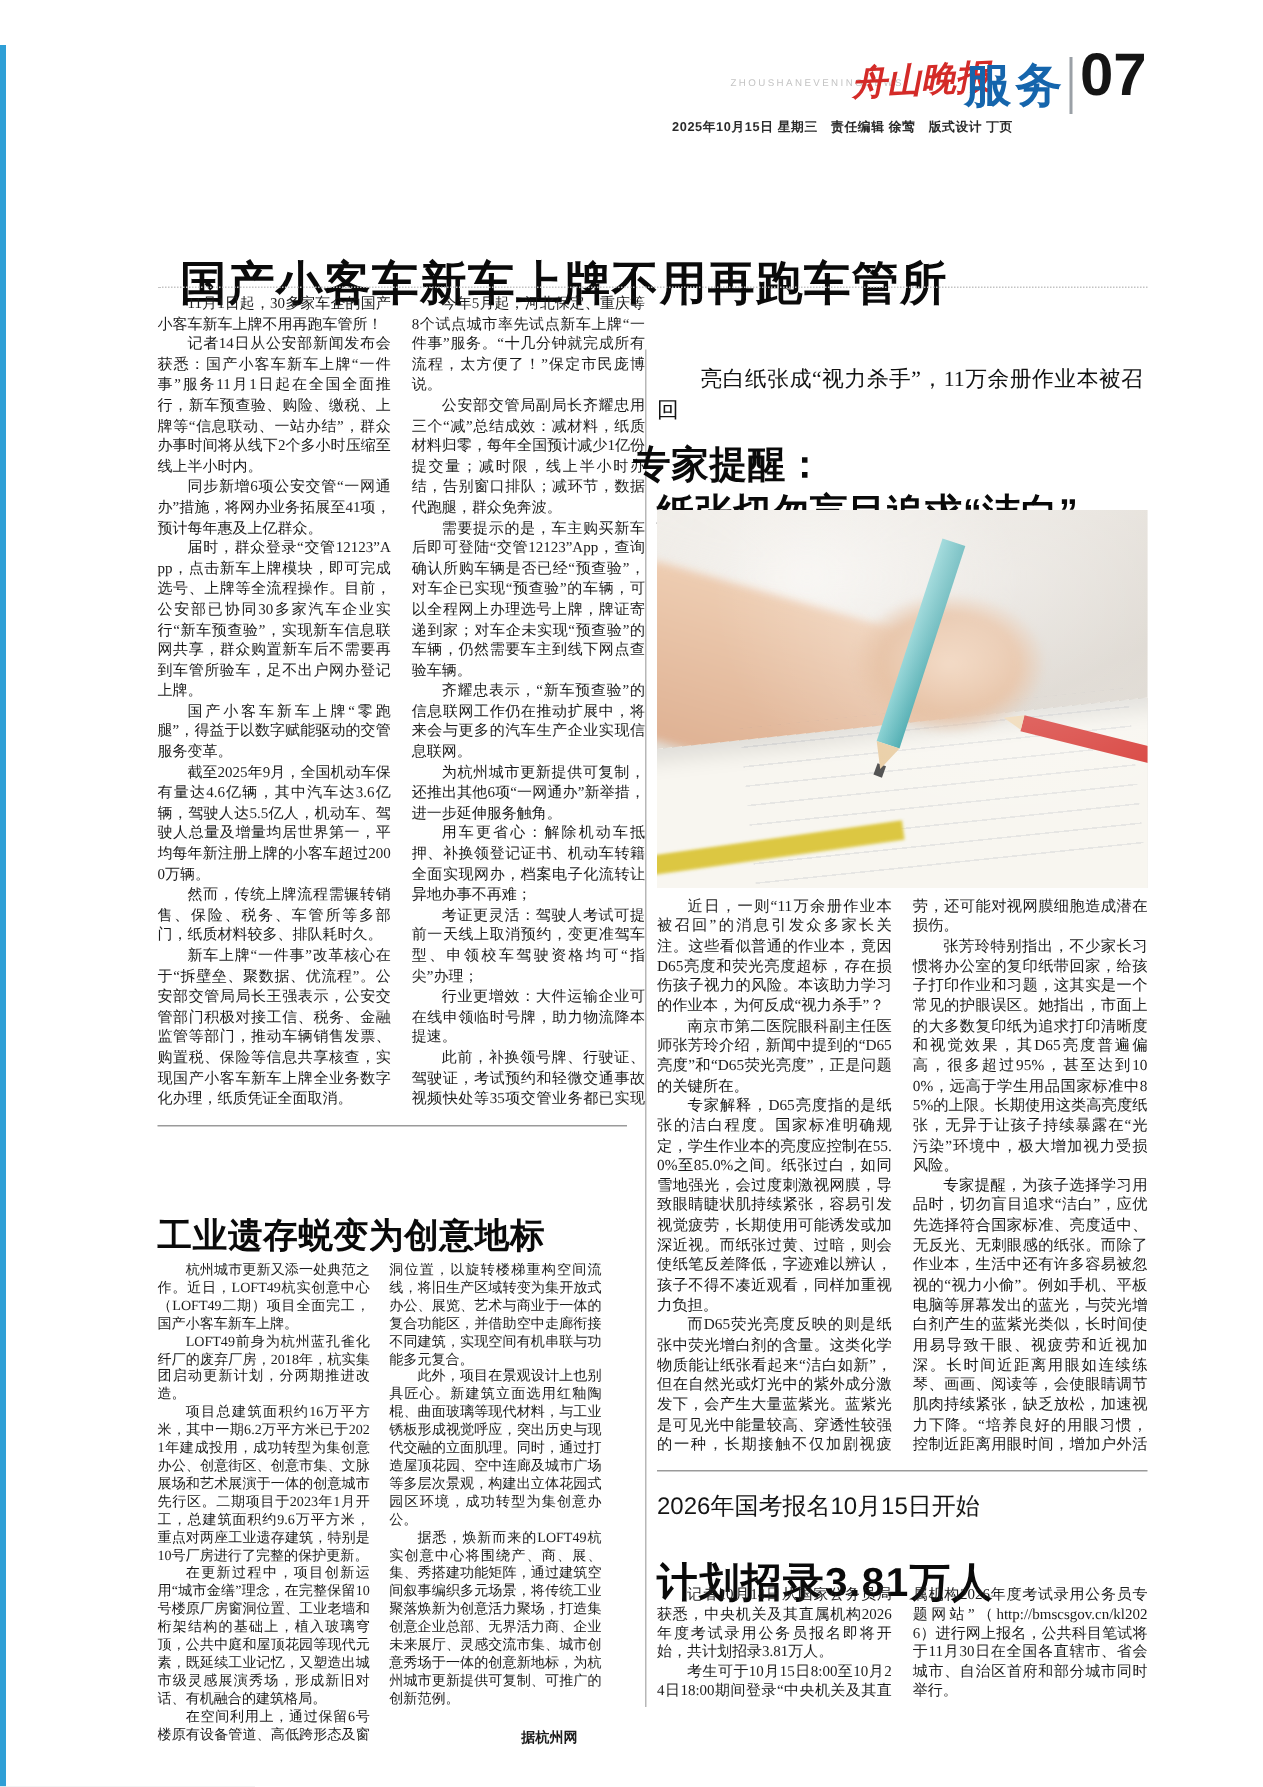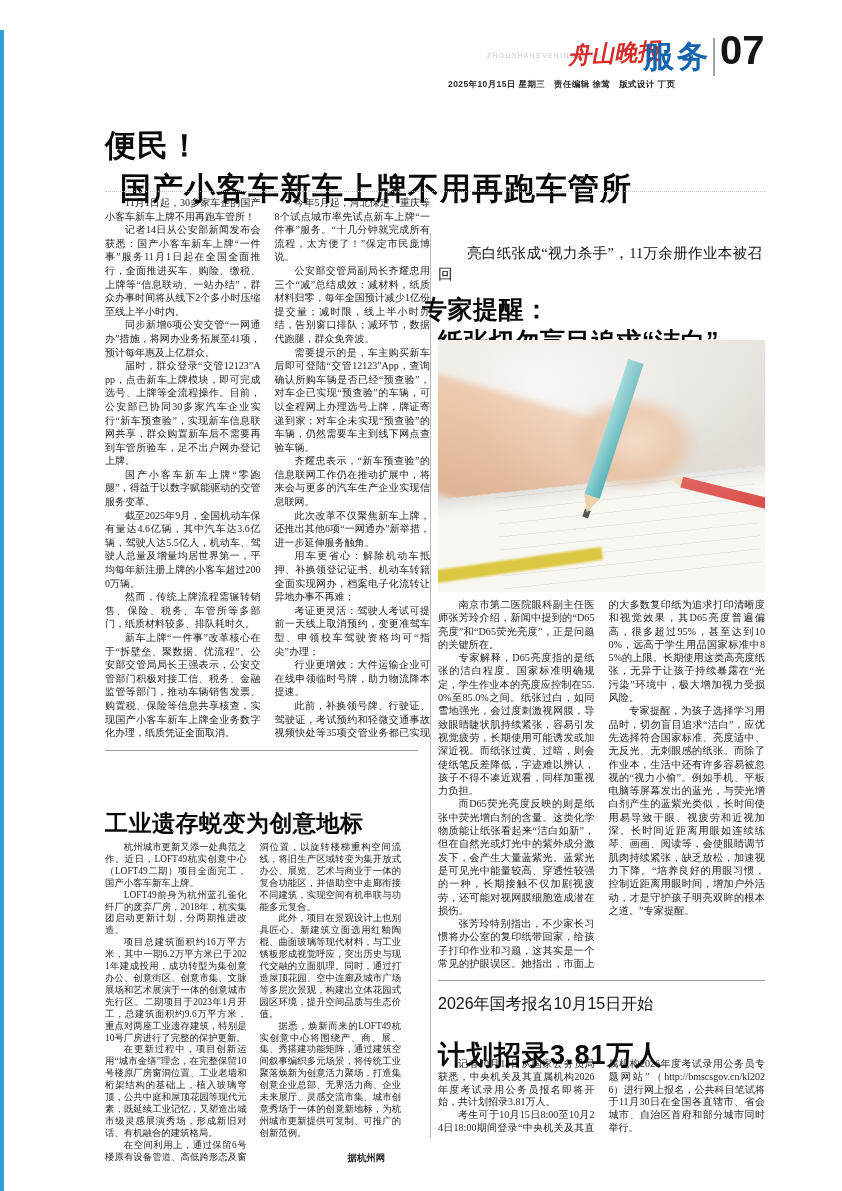--- a/index.html
+++ b/index.html
@@ -87,38 +87,37 @@
 
   <div class="abs edge-bar"></div>
 
   <div class="abs mast-en">ZHOUSHANEVENINGNEWS</div>
   <div class="abs dateline">2025年10月15日 星期三　责任编辑 徐莺　版式设计 丁页</div>
   <div class="abs logo-red">舟山晚报</div>
   <div class="abs section-cn">服务</div>
   <div class="abs hdr-div"></div>
   <div class="abs page-no">07</div>
 
-  <h1 class="abs main-hl main-hl1">便民！</h1>
   <h1 class="abs main-hl main-hl2">国产小客车新车上牌不用再跑车管所</h1>
   <div class="abs dotted-rule"></div>
 
   <div class="abs cols2 main-body">
     <p class="para">11月1日起，30多家车企的国产小客车新车上牌不用再跑车管所！</p>
-    <p class="para">记者14日从公安部新闻发布会获悉：国产小客车新车上牌“一件事”服务11月1日起在全国全面推行，全面推进买车、购险、缴税、上牌等“信息联动、一站办结”，群众办事时间将从线下2个多小时压缩至线上半小时内。</p>
+    <p class="para">记者14日从公安部新闻发布会获悉：国产小客车新车上牌“一件事”服务11月1日起在全国全面推行，新车预查验、购险、缴税、上牌等“信息联动、一站办结”，群众办事时间将从线下2个多小时压缩至线上半小时内。</p>
     <p class="para">同步新增6项公安交管“一网通办”措施，将网办业务拓展至41项，预计每年惠及上亿群众。</p>
     <p class="para">届时，群众登录“交管12123”App，点击新车上牌模块，即可完成选号、上牌等全流程操作。目前，公安部已协同30多家汽车企业实行“新车预查验”，实现新车信息联网共享，群众购置新车后不需要再到车管所验车，足不出户网办登记上牌。</p>
     <p class="para">国产小客车新车上牌“零跑腿”，得益于以数字赋能驱动的交管服务变革。</p>
     <p class="para">截至2025年9月，全国机动车保有量达4.6亿辆，其中汽车达3.6亿辆，驾驶人达5.5亿人，机动车、驾驶人总量及增量均居世界第一，平均每年新注册上牌的小客车超过2000万辆。</p>
     <p class="para">然而，传统上牌流程需辗转销售、保险、税务、车管所等多部门，纸质材料较多、排队耗时久。</p>
     <p class="para">新车上牌“一件事”改革核心在于“拆壁垒、聚数据、优流程”。公安部交管局局长王强表示，公安交管部门积极对接工信、税务、金融监管等部门，推动车辆销售发票、购置税、保险等信息共享核查，实现国产小客车新车上牌全业务数字化办理，纸质凭证全面取消。</p>
     <p class="para">今年5月起，河北保定、重庆等8个试点城市率先试点新车上牌“一件事”服务。“十几分钟就完成所有流程，太方便了！”保定市民庞博说。</p>
     <p class="para">公安部交管局副局长齐耀忠用三个“减”总结成效：减材料，纸质材料归零，每年全国预计减少1亿份提交量；减时限，线上半小时办结，告别窗口排队；减环节，数据代跑腿，群众免奔波。</p>
     <p class="para">需要提示的是，车主购买新车后即可登陆“交管12123”App，查询确认所购车辆是否已经“预查验”，对车企已实现“预查验”的车辆，可以全程网上办理选号上牌，牌证寄递到家；对车企未实现“预查验”的车辆，仍然需要车主到线下网点查验车辆。</p>
     <p class="para">齐耀忠表示，“新车预查验”的信息联网工作仍在推动扩展中，将来会与更多的汽车生产企业实现信息联网。</p>
-    <p class="para">此次改革不仅聚焦新车上牌，还推出其他6项“一网通办”新举措，进一步延伸服务触角。</p>
+    <p class="para">为杭州城市更新提供可复制，还推出其他6项“一网通办”新举措，进一步延伸服务触角。</p>
     <p class="para">用车更省心：解除机动车抵押、补换领登记证书、机动车转籍全面实现网办，档案电子化流转让异地办事不再难；</p>
     <p class="para">考证更灵活：驾驶人考试可提前一天线上取消预约，变更准驾车型、申领校车驾驶资格均可“指尖”办理；</p>
     <p class="para">行业更增效：大件运输企业可在线申领临时号牌，助力物流降本提速。</p>
     <p class="para">此前，补换领号牌、行驶证、驾驶证，考试预约和轻微交通事故视频快处等35项交管业务都已实现了“交管12123”App“一网通办”。新措施实施后，公安交管网办业务拓展至41项，预计每年惠及上亿群众。</p>
 
   </div>
 
   <div class="abs v-rule"></div>
   <div class="abs h-rule-left"></div>
   <div class="abs h-rule-right"></div>
@@ -133,35 +132,36 @@
     <div class="ph-book"></div>
     <div class="ph-book-lines"></div>
     <div class="ph-book-edge"></div>
     <div class="ph-hand"></div>
     <div class="ph-pencil"></div>
     <div class="ph-pencil-red"></div>
     <div class="ph-veil"></div>
   </div>
 
   <div class="abs cols2 paper-body">
+    <p class="para">近日，一则“11万余册作业本被召回”的消息引发众多家长关注。这些看似普通的作业本，竟因D65亮度和荧光亮度超标，存在损伤孩子视力的风险。本该助力学习的作业本，为何反成“视力杀手”？</p>
     <p class="para">南京市第二医院眼科副主任医师张芳玲介绍，新闻中提到的“D65亮度”和“D65荧光亮度”，正是问题的关键所在。</p>
     <p class="para">专家解释，D65亮度指的是纸张的洁白程度。国家标准明确规定，学生作业本的亮度应控制在55.0%至85.0%之间。纸张过白，如同雪地强光，会过度刺激视网膜，导致眼睛睫状肌持续紧张，容易引发视觉疲劳，长期使用可能诱发或加深近视。而纸张过黄、过暗，则会使纸笔反差降低，字迹难以辨认，孩子不得不凑近观看，同样加重视力负担。</p>
     <p class="para">而D65荧光亮度反映的则是纸张中荧光增白剂的含量。这类化学物质能让纸张看起来“洁白如新”，但在自然光或灯光中的紫外成分激发下，会产生大量蓝紫光。蓝紫光是可见光中能量较高、穿透性较强的一种，长期接触不仅加剧视疲劳，还可能对视网膜细胞造成潜在损伤。</p>
     <p class="para">张芳玲特别指出，不少家长习惯将办公室的复印纸带回家，给孩子打印作业和习题，这其实是一个常见的护眼误区。她指出，市面上的大多数复印纸为追求打印清晰度和视觉效果，其D65亮度普遍偏高，很多超过95%，甚至达到100%，远高于学生用品国家标准中85%的上限。长期使用这类高亮度纸张，无异于让孩子持续暴露在“光污染”环境中，极大增加视力受损风险。</p>
     <p class="para"><span>专家提醒，为孩子选择学习用品时，切勿盲目追求“洁白”，应优先选择符合国家标准、亮度适中、无反光、无刺眼感的纸张。而除了作业本，生活中还有许多容易被忽视的“视力小偷”。例如手机、平板电脑等屏幕发出的蓝光，与荧光增白剂产生的蓝紫光类似，长时间使用易导致干眼、视疲劳和近视加深。长时间近距离用眼如连续练琴、画画、阅读等，会使眼睛调节肌肉持续紧张，缺乏放松，加速视力下降。“培养良好的用眼习惯，控制近距离用眼时间，增加户外活动，才是守护孩子明亮双眸的根本之道。”专家提醒。</span></p>
   </div>
 
   <h2 class="abs loft-hl loft-hl1">工业遗存蜕变为创意地标</h2>
   <div class="abs cols2 loft-body">
     <p class="para">杭州城市更新又添一处典范之作。近日，LOFT49杭实创意中心（LOFT49二期）项目全面完工，国产小客车新车上牌。</p>
     <p class="para">LOFT49前身为杭州蓝孔雀化纤厂的废弃厂房，2018年，杭实集团启动更新计划，分两期推进改造。</p>
     <p class="para">项目总建筑面积约16万平方米，其中一期6.2万平方米已于2021年建成投用，成功转型为集创意办公、创意街区、创意市集、文脉展场和艺术展演于一体的创意城市先行区。二期项目于2023年1月开工，总建筑面积约9.6万平方米，重点对两座工业遗存建筑，特别是10号厂房进行了完整的保护更新。</p>
     <p class="para">在更新过程中，项目创新运用“城市金缮”理念，在完整保留10号楼原厂房窗洞位置、工业老墙和桁架结构的基础上，植入玻璃穹顶，公共中庭和屋顶花园等现代元素，既延续工业记忆，又塑造出城市级灵感展演秀场，形成新旧对话、有机融合的建筑格局。</p>
     <p class="para">在空间利用上，通过保留6号楼原有设备管道、高低跨形态及窗洞位置，以旋转楼梯重构空间流线，将旧生产区域转变为集开放式办公、展览、艺术与商业于一体的复合功能区，并借助空中走廊衔接不同建筑，实现空间有机串联与功能多元复合。</p>
-    <p class="para">此外，项目在景观设计上也别具匠心。新建筑立面选用红釉陶棍、曲面玻璃等现代材料，与工业锈板形成视觉呼应，突出历史与现代交融的立面肌理。同时，通过打造屋顶花园、空中连廊及城市广场等多层次景观，构建出立体花园式园区环境，提升空间品质与生态价值。</p>
+    <p class="para">此外，项目在景观设计上也别具匠心。新建筑立面选用红釉陶棍、曲面玻璃等现代材料，与工业锈板形成视觉呼应，突出历史与现代交融的立面肌理。同时，通过打造屋顶花园、空中连廊及城市广场等多层次景观，构建出立体花园式园区环境，成功转型为集创意办公。</p>
     <p class="para">据悉，焕新而来的LOFT49杭实创意中心将围绕产、商、展、集、秀搭建功能矩阵，通过建筑空间叙事编织多元场景，将传统工业聚落焕新为创意活力聚场，打造集创意企业总部、无界活力商、企业未来展厅、灵感交流市集、城市创意秀场于一体的创意新地标，为杭州城市更新提供可复制、可推广的创新范例。</p>
     <p class="attr">据杭州网</p>
   </div>
 
   <div class="abs gov-kicker">2026年国考报名10月15日开始</div>
   <h2 class="abs gov-hl">计划招录3.81万人</h2>
   <div class="abs cols2 gov-body">
     <p class="para">记者10月14日从国家公务员局获悉，中央机关及其直属机构2026年度考试录用公务员报名即将开始，共计划招录3.81万人。</p>
     <p class="para">考生可于10月15日8:00至10月24日18:00期间登录“中央机关及其直属机构2026年度考试录用公务员专题网站”（http://bmscsgov.cn/kl2026）进行网上报名，公共科目笔试将于11月30日在全国各直辖市、省会城市、自治区首府和部分城市同时举行。</p>
 

